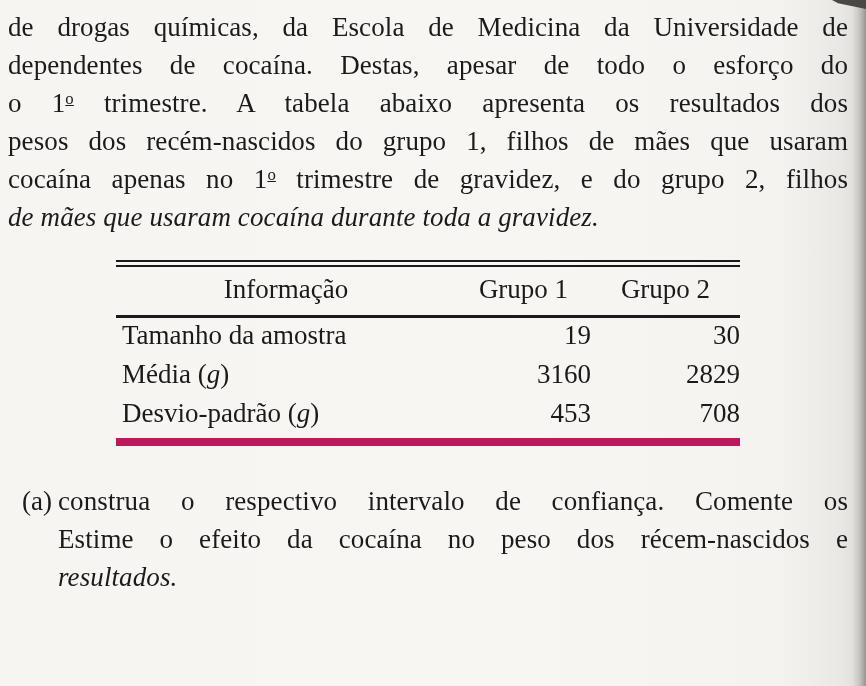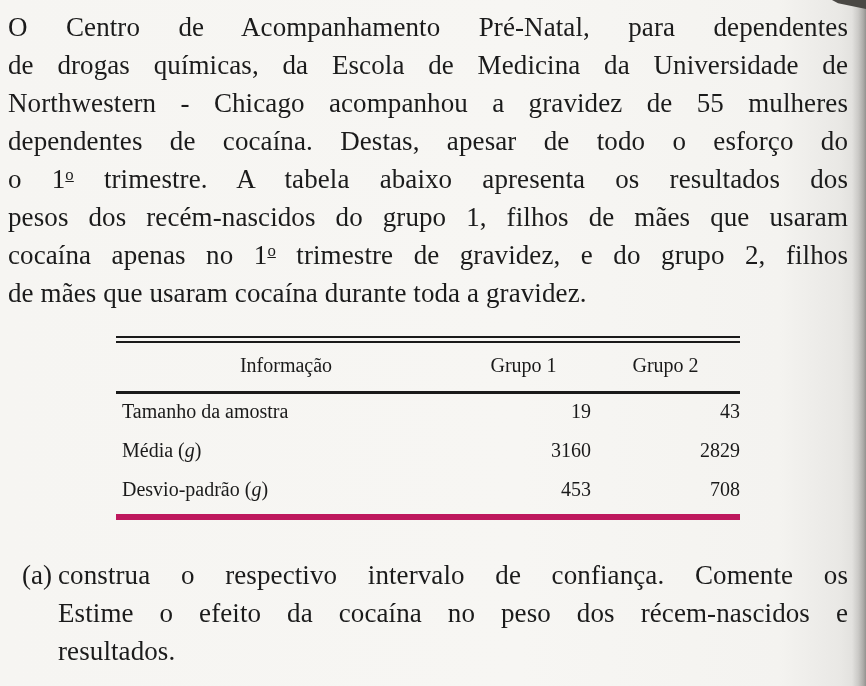--- a/index.html
+++ b/index.html
@@ -20,37 +20,38 @@
   }
   .tline {
     text-align: justify;
     text-align-last: justify;
     white-space: normal;
     letter-spacing: 0.1px;
   }
   .tline.last {
     text-align: right;
     text-align-last: left;
+    font-style: italic;
   }
   sup.ord {
     font-size: 0.62em;
     vertical-align: 0.45em;
     text-decoration: underline;
     line-height: 0;
   }
   
   .stats-table {
     border-collapse: collapse;
     width: 624px;
     margin: 24px auto 0 auto;
-    font-size: 20px;
+    font-size: 27px;
     line-height: 34px;
     color: #1a1a1a;
     border-top: 7px double #1a1a1a;
-    border-bottom: 6px solid #be185d;
+    border-bottom: 8px solid #be185d;
   }
   .stats-table th {
     font-weight: normal;
     border-bottom: 3px solid #1a1a1a;
     padding: 5px 0 9px 0;
     text-align: center;
   }
   .stats-table td {
     padding: 2px 0 3px 0;
     text-align: right;
@@ -96,23 +97,21 @@
     pointer-events: none;
   }
   i { font-style: italic; }
 </style>
 </head>
 <body>
 
 <div class="page">
 
   <div class="paragraph">
-      <div class="tline">O Centro de Acompanhamento Pré-Natal, para dependentes</div>
       <div class="tline">de drogas químicas, da Escola de Medicina da Universidade de</div>
-      <div class="tline">Northwestern - Chicago acompanhou a gravidez de 55 mulheres</div>
       <div class="tline">dependentes de cocaína. Destas, apesar de todo o esforço do</div>
       <div class="tline">o 1<sup class="ord">o</sup> trimestre. A tabela abaixo apresenta os resultados dos</div>
       <div class="tline">pesos dos recém-nascidos do grupo 1, filhos de mães que usaram</div>
       <div class="tline">cocaína apenas no 1<sup class="ord">o</sup> trimestre de gravidez, e do grupo 2, filhos</div>
       <div class="tline last">de mães que usaram cocaína durante toda a gravidez.</div>
     </div>
 
   <table class="stats-table">
     <colgroup>
       <col style="width:340px">
@@ -123,21 +122,21 @@
       <tr>
         <th>Informação</th>
         <th>Grupo 1</th>
         <th>Grupo 2</th>
       </tr>
     </thead>
     <tbody>
         <tr>
           <td class="cell-label">Tamanho da amostra</td>
           <td>19</td>
-          <td>43</td>
+          <td>30</td>
         </tr>
         <tr>
           <td class="cell-label">Média (<i>g</i>)</td>
           <td>3160</td>
           <td>2829</td>
         </tr>
         <tr>
           <td class="cell-label">Desvio-padrão (<i>g</i>)</td>
           <td>453</td>
           <td>708</td>

